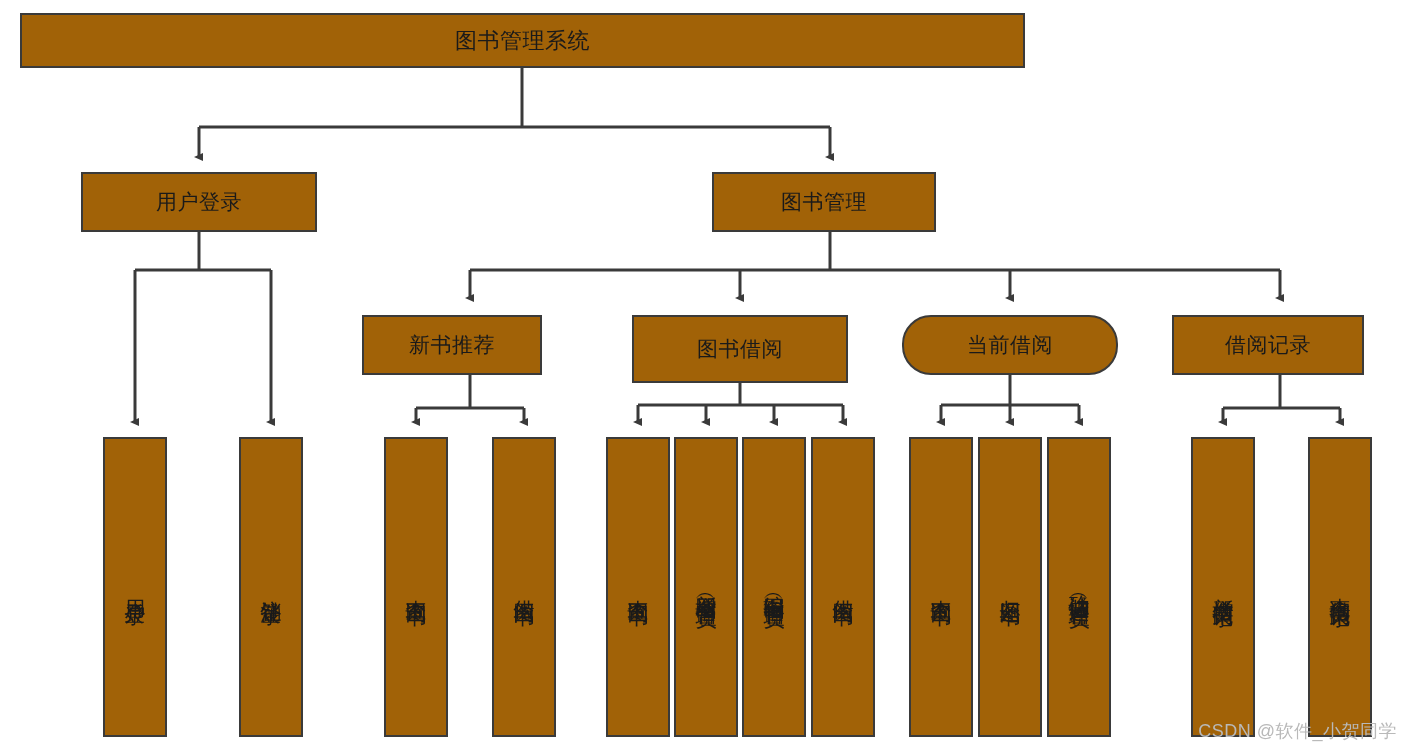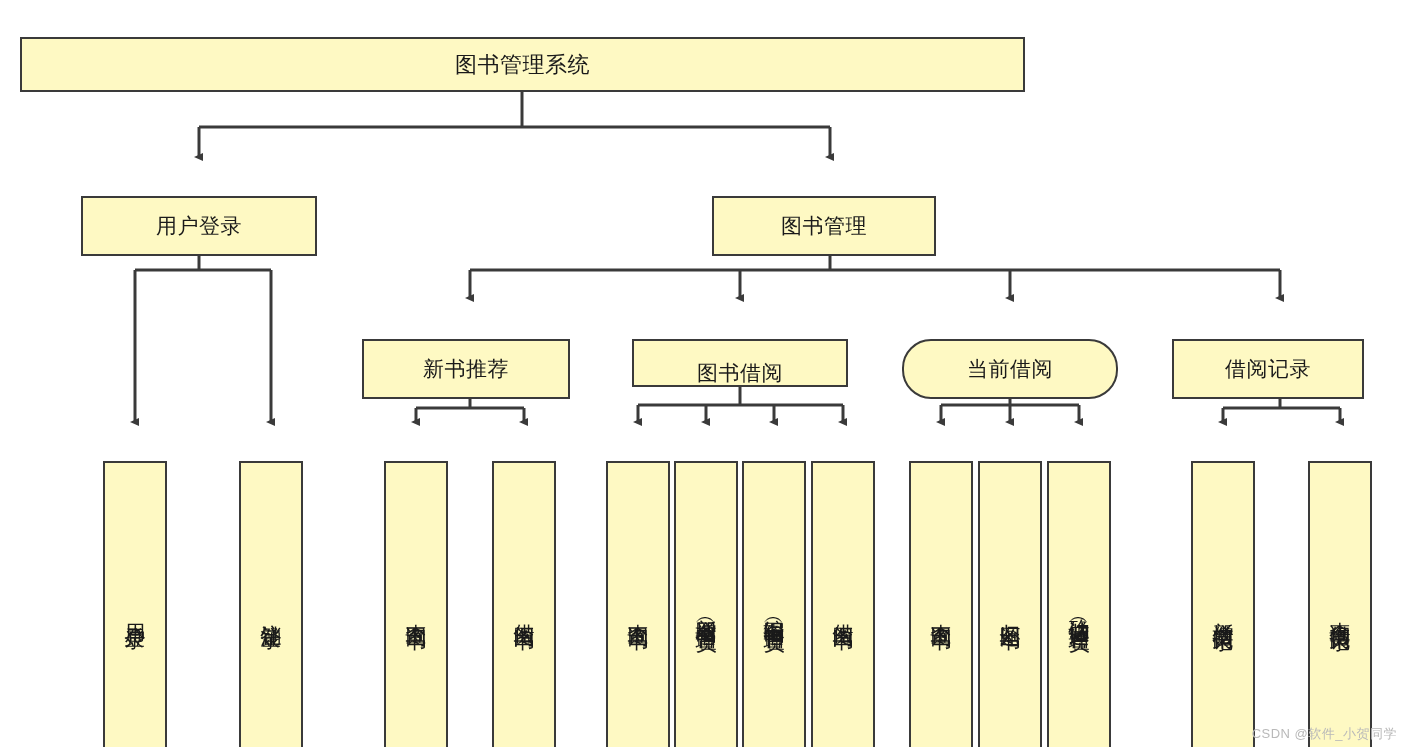--- a/index.html
+++ b/index.html
@@ -23,28 +23,27 @@
     position: absolute;
     left: 0;
     top: 0;
     width: 1405px;
     height: 747px;
     pointer-events: none;
   }
   .node {
     position: absolute;
     box-sizing: border-box;
-    background: #fef9c3;
+    background: #a16207;
     border: 2px solid #3a3a3a;
     display: flex;
     align-items: center;
     justify-content: center;
     text-align: center;
     z-index: 2;
-    margin-top: 24px;
   }
   .node .label {
     display: block;
     line-height: 1.15;
     color: #1a1a1a;
     letter-spacing: 0.5px;
   }
   
   .node.h .label {
     font-size: 21px;
@@ -64,21 +63,21 @@
     font-size: 21px;
     line-height: 1.05;
     letter-spacing: 2px;
     white-space: nowrap;
     max-height: 272px;
   }
   #watermark {
     position: absolute;
     right: 8px;
     bottom: 4px;
-    font-size: 13px;
+    font-size: 18px;
     color: #b9b9b9;
     letter-spacing: 0.5px;
     z-index: 5;
     white-space: nowrap;
     user-select: none;
   }
 </style>
 </head>
 <body>
 
@@ -138,24 +137,24 @@
     <span class="label">图书管理系统</span>
   </div>
 
   <div class="node h" style="left:81px; top:172px; width:236px; height:60px;">
     <span class="label">用户登录</span>
   </div>
   <div class="node h" style="left:712px; top:172px; width:224px; height:60px;">
     <span class="label">图书管理</span>
   </div>
 
-  <div class="node h" style="left:362px; top:315px; width:208px; height:60px;">
+  <div class="node h" style="left:362px; top:315px; width:180px; height:60px;">
     <span class="label">新书推荐</span>
   </div>
-  <div class="node h" style="left:632px; top:315px; width:216px; height:48px;align-items:flex-end;">
+  <div class="node h" style="left:632px; top:315px; width:216px; height:68px;">
     <span class="label">图书借阅</span>
   </div>
   <div class="node h" style="left:902px; top:315px; width:216px; height:60px;border-radius:29px;">
     <span class="label">当前借阅</span>
   </div>
   <div class="node h" style="left:1172px; top:315px; width:192px; height:60px;">
     <span class="label">借阅记录</span>
   </div>
 
   <div class="node v" style="left:103px; top:437px; width:64px; height:300px;">

